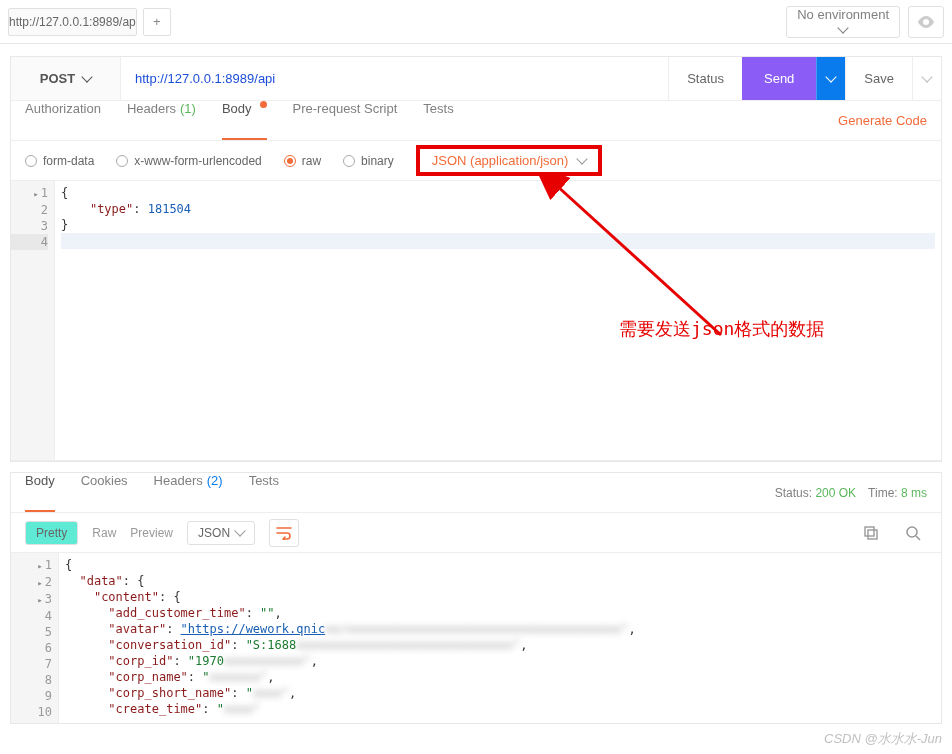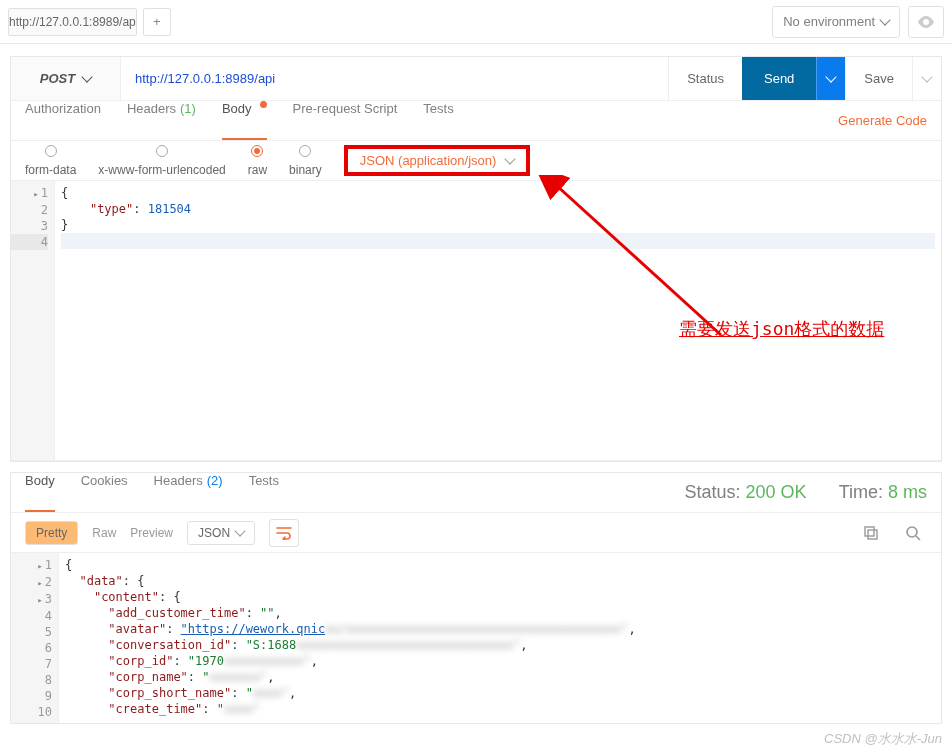--- a/index.html
+++ b/index.html
@@ -1,57 +1,57 @@
 <!DOCTYPE html>
 <html><head>
 <meta charset="utf-8">
 <style>
 * { box-sizing: border-box; margin: 0; padding: 0; }
 body { font-family: -apple-system, "Helvetica Neue", Arial, sans-serif; font-size: 13px; color: #555; background: #fff; width: 952px; }
 .topbar { display: flex; align-items: center; height: 44px; border-bottom: 1px solid #e8e8e8; padding: 0 8px; }
 .tab-item { display: flex; align-items: center; height: 28px; padding: 0 0; border: 1px solid #e0e0e0; border-radius: 2px; font-size: 12px; color: #666; background: #fafafa; }
 .tab-add { width: 28px; height: 28px; display: flex; align-items: center; justify-content: center; border: 1px solid #e0e0e0; border-radius: 2px; margin-left: 6px; color: #888; cursor: pointer; }
 .spacer { flex: 1; }
-.env-select { display: flex; align-items: center; height: 32px; padding: 0 10px; border: 1px solid #e0e0e0; border-radius: 3px; color: #808080; font-size: 13px; gap: 6px; cursor: pointer; }
+.env-select { display: flex; align-items: center; height: 32px; padding: 0 10px; border: 1px solid #e0e0e0; border-radius: 3px; color: #808080; font-size: 13px; gap: 6px; cursor: pointer; flex-direction: column; }
 .eye-btn { width: 36px; height: 32px; display: flex; align-items: center; justify-content: center; border: 1px solid #e0e0e0; border-radius: 3px; margin-left: 8px; color: #bbb; cursor: pointer; }
 .panel { margin: 12px 10px 0 10px; border: 1px solid #e8e8e8; }
 .req-row { display: flex; align-items: stretch; height: 44px; border-bottom: 1px solid #eee; }
-.method-btn { width: 110px; display: flex; align-items: center; justify-content: center; gap: 8px; font-weight: 600; color: #555; border-right: 1px solid #eee; cursor: pointer; background: #fafafa; font-style: italic; }
+.method-btn { width: 110px; display: flex; align-items: center; justify-content: center; gap: 8px; font-weight: 600; color: #555; border-right: 1px solid #eee; cursor: pointer; background: #fafafa; }
 .url-input { flex: 1; padding: 0 14px; font-size: 13px; color: #1d4ed8; border: none; outline: none; }
 .params-btn { padding: 0 18px; display: flex; align-items: center; color: #666; border-left: 1px solid #eee; cursor: pointer; }
-.send-btn { background: #0369a1; color: #fff; padding: 0 22px; display: flex; align-items: center; font-weight: 500; cursor: pointer; }
+.send-btn { background: #8b5cf6; color: #fff; padding: 0 22px; display: flex; align-items: center; font-weight: 500; cursor: pointer; }
 .send-caret { background: #097bed; color: #fff; padding: 0 10px; display: flex; align-items: center; border-left: 1px solid rgba(255,255,255,0.25); cursor: pointer; }
 .save-btn { padding: 0 18px; display: flex; align-items: center; color: #666; border-left: 1px solid #eee; cursor: pointer; }
 .save-caret { padding: 0 10px; display: flex; align-items: center; color: #bbb; border-left: 1px solid #eee; cursor: pointer; }
 .tabs-row { display: flex; align-items: center; height: 40px; padding: 0 14px; border-bottom: 1px solid #eee; gap: 26px; font-size: 13px; }
 .tab { color: #808080; cursor: pointer; display: flex; align-items: flex-start; gap: 4px; height: 100%; }
 .tab.active { color: #555; border-bottom: 2px solid #f26b3a; font-weight: 500; }
 .badge-num { color: #5bb75b; }
 .dot-orange { width: 7px; height: 7px; background: #f26b3a; border-radius: 50%; display: inline-block; margin-left: 4px; }
 .gen-code { color: #f26b3a; cursor: pointer; font-size: 13px; }
 .body-type-row { display: flex; align-items: center; height: 40px; padding: 0 14px; gap: 22px; border-bottom: 1px solid #eee; font-size: 12px; color: #666; }
-.radio-item { display: flex; align-items: center; gap: 6px; cursor: pointer; flex-direction: column; }
+.radio-item { display: flex; align-items: center; gap: 6px; cursor: pointer; }
 .radio-circle { width: 12px; height: 12px; border: 1px solid #aaa; border-radius: 50%; display: inline-block; position: relative; }
 .radio-circle.checked::after { content: ""; position: absolute; width: 6px; height: 6px; background: #f26b3a; border-radius: 50%; top: 2px; left: 2px; }
 .radio-circle.checked { border-color: #f26b3a; }
 .ct-dropdown { border: 4px solid #e60000; padding: 4px 12px; color: #f26b3a; display: flex; align-items: center; gap: 10px; cursor: pointer; font-size: 13px; }
 .editor { position: relative; display: flex; font-family: Menlo, Consolas, monospace; font-size: 12px; line-height: 16px; border-bottom: 1px solid #eee; height: 280px; background: #fff; }
 .gutter { width: 44px; background: #f5f5f5; border-right: 1px solid #eee; text-align: right; padding: 4px 6px 4px 0; color: #999; }
 .gutter .cur { background: #e8e8e8; }
 .gutter .fold::before { content: "▸"; font-size: 9px; color: #888; margin-right: 2px; }
 .code-area { flex: 1; padding: 4px 6px; white-space: pre; color: #333; }
 .tok-brace { color: #333; }
 .tok-key { color: #8b1a1a; }
 .tok-num { color: #1a5fb4; }
 .cur-line { display: block; background: #eef3f9; width: 100%; }
 .annotation { position: absolute; color: #e60000; font-size: 18px; pointer-events: none; }
 .arrow-svg { position: absolute; pointer-events: none; }
 .resp-panel { margin: 10px 10px 0 10px; border: 1px solid #e8e8e8; }
 .resp-tabs { display: flex; align-items: center; height: 40px; padding: 0 14px; gap: 26px; border-bottom: 1px solid #eee; font-size: 13px; }
-.resp-status { display: flex; gap: 32px; font-size: 18px; color: #808080; }
+.resp-status { display: flex; gap: 12px; font-size: 12px; color: #808080; }
 .resp-status .val { color: #5bb75b; }
 .resp-toolbar { display: flex; align-items: center; height: 40px; padding: 0 14px; gap: 14px; border-bottom: 1px solid #eee; font-size: 12px; color: #666; }
 .resp-toolbar .btn { padding: 4px 10px; border: 1px solid #e0e0e0; border-radius: 3px; cursor: pointer; display: flex; align-items: center; gap: 6px; }
 .resp-toolbar .icon-btn { width: 30px; height: 28px; border: 1px solid #e0e0e0; border-radius: 3px; display: flex; align-items: center; justify-content: center; color: #f26b3a; cursor: pointer; }
 .resp-toolbar .plain-icon { width: 28px; height: 28px; display: flex; align-items: center; justify-content: center; color: #888; cursor: pointer; }
 .resp-editor { display: flex; font-family: Menlo, Consolas, monospace; font-size: 12px; line-height: 16px; height: 170px; overflow: hidden; }
 .resp-editor .gutter { width: 48px; }
 .resp-editor .code-area { color: #333; }
 .tok-key2 { color: #8b1a1a; }
 .tok-str { color: #1a7a2e; }
@@ -163,21 +163,21 @@
 <span class="cur-line"> </span></div>
 
     <svg class="arrow-svg" width="360" height="220" style="left:430px; top:-6px;">
       <defs>
           <marker id="ah" markerWidth="12" markerHeight="12" refX="2" refY="5" orient="auto">
             <path d="M0,0 L0,10 L12,5 z" fill="#e60000"></path>
           </marker>
         </defs>
       <line x1="280" y1="160" x2="115" y2="10" stroke="#e60000" stroke-width="3" marker-end="url(#ah)"></line>
     </svg>
-    <div class="annotation" style="left:668px; top:140px;text-decoration:underline;">需要发送json格式的数据</div>
+    <div class="annotation" style="left:608px; top:140px;">需要发送json格式的数据</div>
   </div>
 </div>
 
 <div class="resp-panel">
   <div class="resp-tabs">
     <div class="tab active">
         <span>Body</span>
       </div>
     <div class="tab">
         <span>Cookies</span>
@@ -190,21 +190,21 @@
         <span>Tests</span>
       </div>
     <div class="spacer"></div>
     <div class="resp-status">
       <span><span>Status:</span> <span class="val">200 OK</span></span>
       <span><span>Time:</span> <span class="val">8 ms</span></span>
     </div>
   </div>
 
   <div class="resp-toolbar">
-    <div class="btn" style="background:#fdba74">
+    <div class="btn" style="background:#5eead4">
         <span>Pretty</span>
       </div>
     <div style="color:#999;cursor:pointer"><span>Raw</span></div>
     <div style="color:#999;cursor:pointer"><span>Preview</span></div>
     <div class="btn">
       <span>JSON</span>
       <span class="chevron" style="color:#999"></span>
     </div>
     <div class="icon-btn">
       <svg width="16" height="14" viewBox="0 0 16 14">

